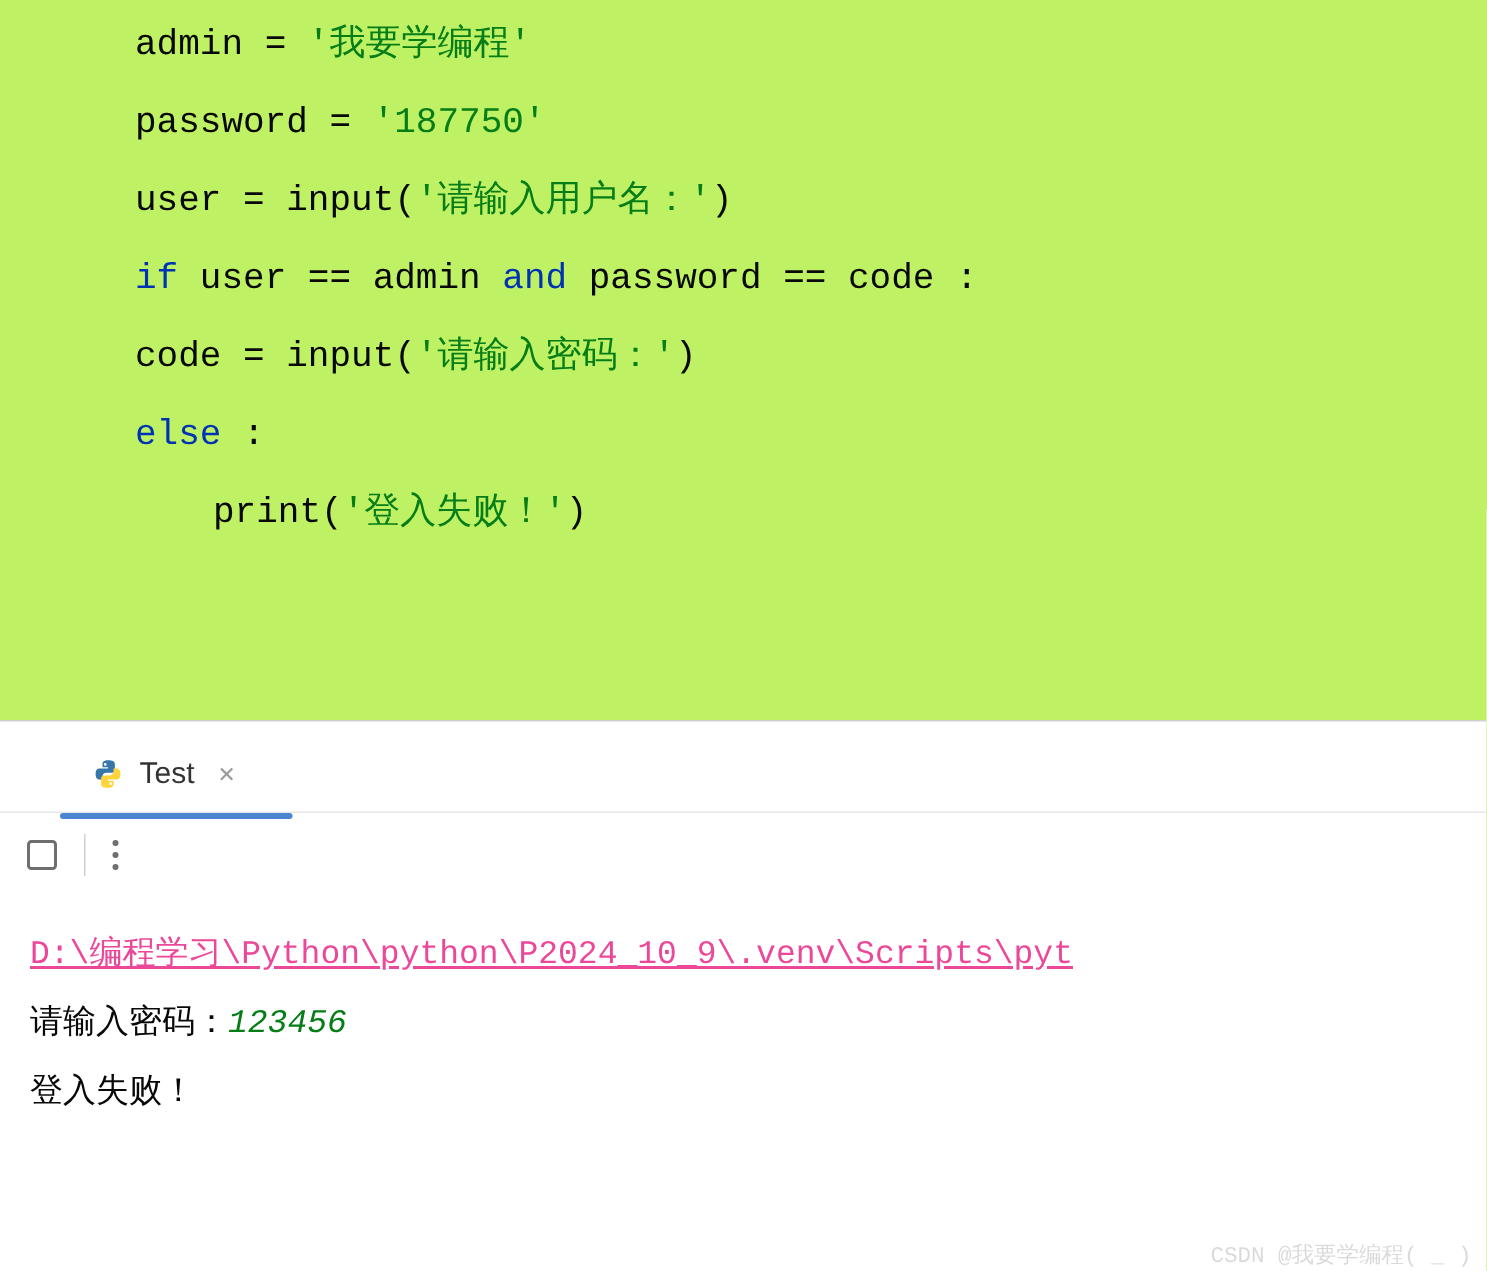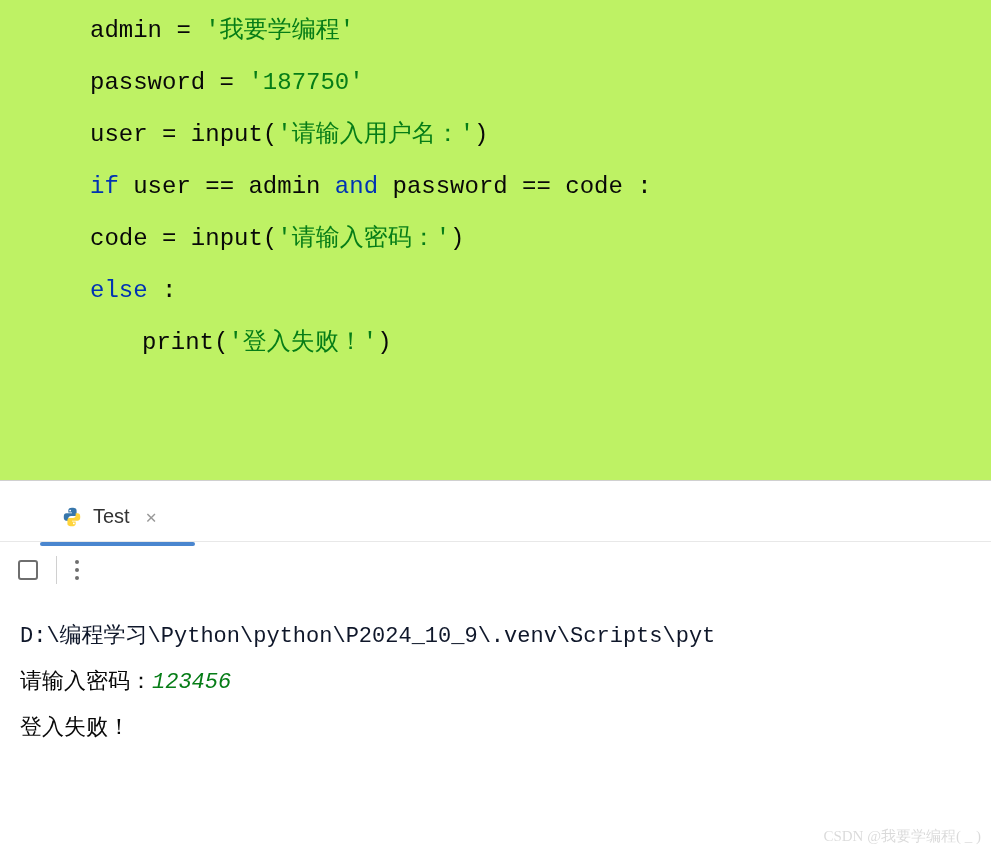--- a/index.html
+++ b/index.html
@@ -48,21 +48,21 @@
     
     .panel-header {
       display: flex;
       align-items: center;
       padding: 10px 0 0 45px;
       height: 60px;
       position: relative;
     }
     .tab {
       display: flex;
-      align-items: flex-end;
+      align-items: flex-start;
       gap: 10px;
       padding: 8px 16px;
       position: relative;
     }
     .tab-underline {
       position: absolute;
       bottom: -5px;
       left: 40px;
       width: 155px;
       height: 4px;
@@ -114,39 +114,40 @@
       background: #6e6e6e;
       border-radius: 50%;
     }
     
     .console {
       padding: 16px 20px;
       font-size: 22px;
       line-height: 46px;
     }
     .console-path {
-      color: #0f172a;
+      color: #ec4899;
       font-family: Consolas, 'Courier New', monospace;
       white-space: nowrap;
       overflow: hidden;
+      text-decoration: underline;
     }
     .console-line {
       font-family: Consolas, 'Courier New', monospace;
       color: #080808;
     }
     .user-input {
       color: #067d17;
       font-style: italic;
     }
     
     .watermark {
       position: absolute;
       bottom: 8px;
       right: 10px;
-      font-family: Liberation Serif, serif;
+      font-family: Liberation Mono, monospace;
       font-size: 15px;
       color: rgba(0,0,0,0.15);
     }
   </style>
 </head>
 <body>
 
 <div class="editor-area">
   <div class="code-line"><span>admin</span><span> = </span><span class="string">'我要学编程'</span></div>
   <div class="code-line"><span>password</span><span> = </span><span class="string">'187750'</span></div>

